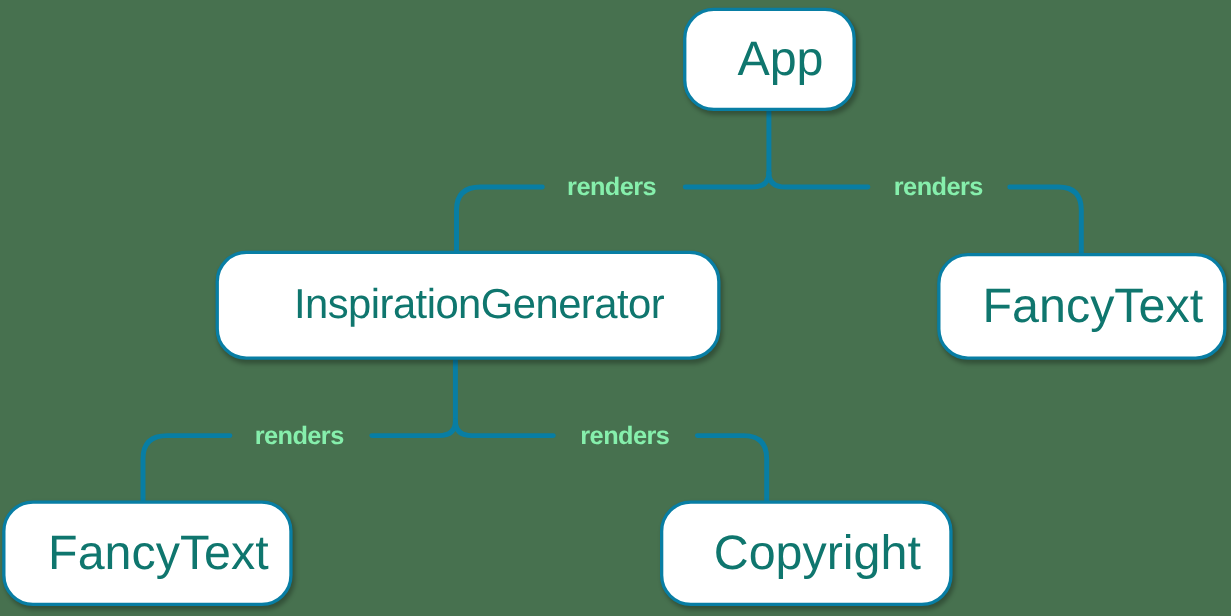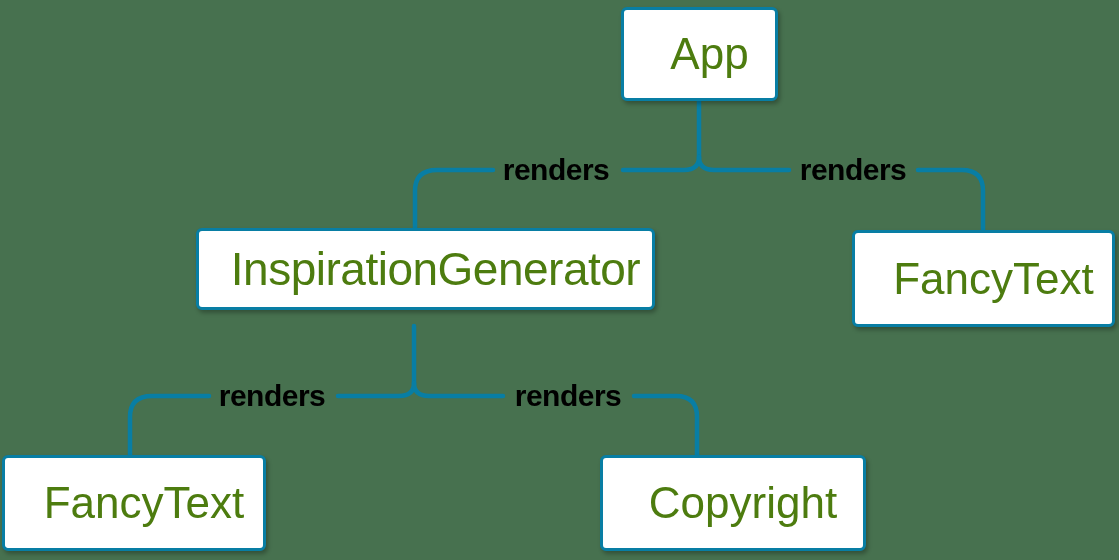--- a/index.html
+++ b/index.html
@@ -28,39 +28,39 @@
     stroke-width: 4.5;
     stroke-linecap: round;
   }
   .node {
     position: absolute;
     display: flex;
     align-items: center;
     justify-content: center;
     background: #FFFFFF;
     border: 3.5px solid #087EA4;
-    border-radius: 6px;
+    border-radius: 28px;
     box-shadow: 2px 3px 4px rgba(0,0,0,0.28);
-    color: #4d7c0f;
+    color: #0f766e;
     font-size: 44px;
     font-weight: 500;
     box-sizing: border-box;
     white-space: nowrap;
     padding-left: 20px;
   }
   .node-app        { left: 621px; top: 7px;   width: 157px; height: 94px; }
-  .node-ig         { left: 196px; top: 228px; width: 459px; height: 82px; font-size: 46px; letter-spacing: -0.5px; }
+  .node-ig         { left: 196px; top: 228px; width: 459px; height: 99px; font-size: 38px; letter-spacing: -0.5px; }
   .node-fancy-right{ left: 852px; top: 230px; width: 263px; height: 97px; }
   .node-fancy-left { left: 2px;   top: 455px; width: 264px; height: 96px; }
   .node-copyright  { left: 600px; top: 455px; width: 266px; height: 96px; }
   .edge-label {
     position: absolute;
     transform: translate(-50%, -50%);
-    color: #000000;
-    font-size: 30px;
+    color: #86efac;
+    font-size: 23px;
     font-weight: 700;
     letter-spacing: -0.5px;
     line-height: 1;
     white-space: nowrap;
   }
   .edge-label-1l { left: 556px; top: 170px; }
   .edge-label-1r { left: 853px; top: 170px; }
   .edge-label-2l { left: 272px; top: 396px; }
   .edge-label-2r { left: 568px; top: 396px; }
 </style>

